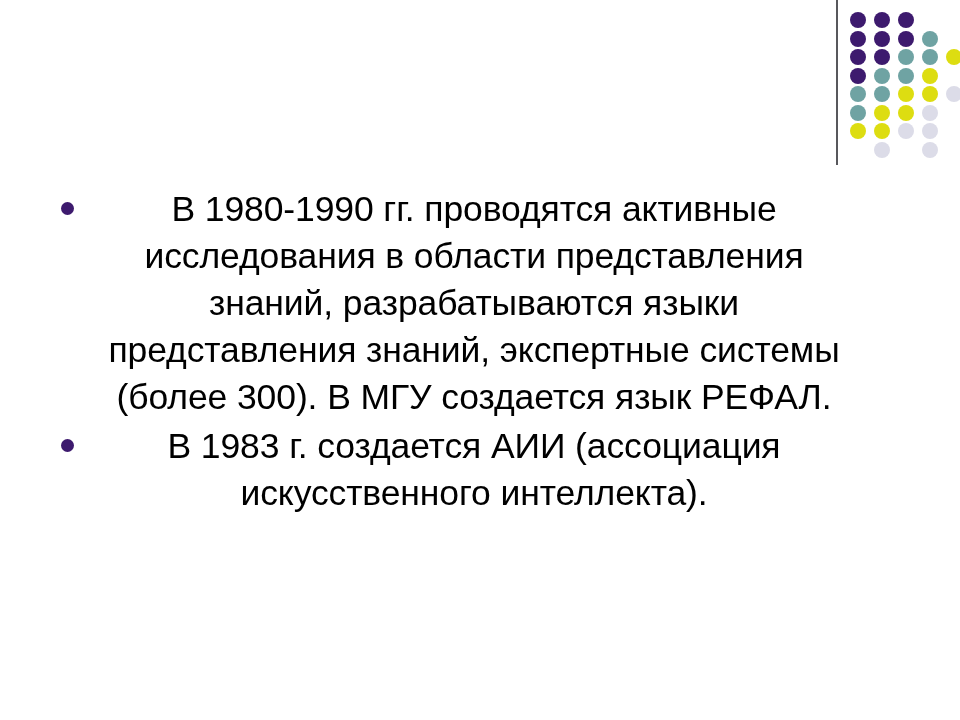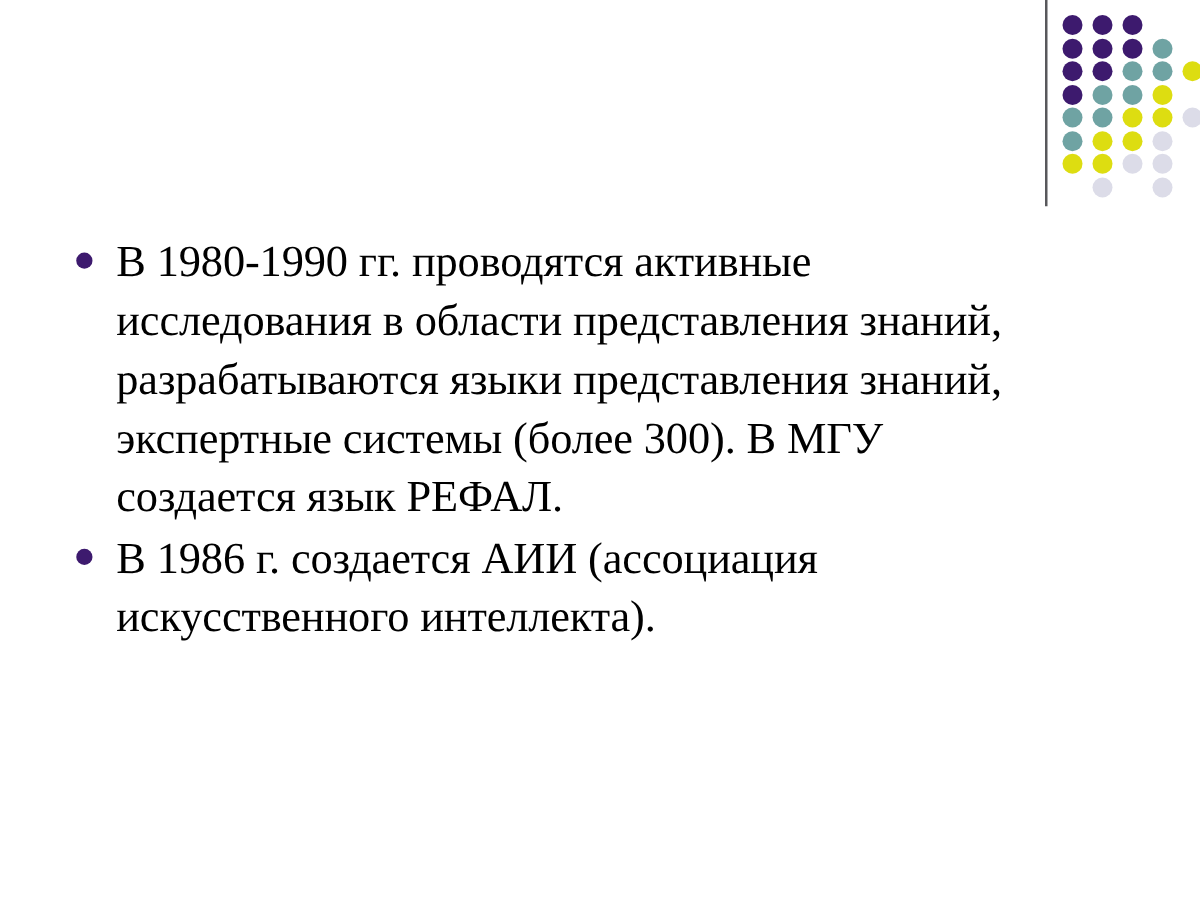--- a/index.html
+++ b/index.html
@@ -82,25 +82,26 @@
   .bullet-marker {
     position: absolute;
     left: 6px;
     top: 16px;
     width: 13px;
     height: 13px;
     border-radius: 50%;
     background: #3d1a6e;
   }
   .bullet-text {
-    font-family: Liberation Serif, serif;
+    font-family: Liberation Sans, sans-serif;
     font-size: 35.5px;
     line-height: 47px;
     color: #000000;
     letter-spacing: -0.1px;
+    text-align: center;
   }
 </style>
 </head>
 <body>
 
 <div id="slide" style="background: rgb(255, 255, 255);">
 
   <div id="ornament">
     <div id="ornament-rule" style="background: rgb(88, 88, 92);"></div>
     <div id="dot-grid">
@@ -117,17 +118,17 @@
 
   <div id="content">
 
     <div class="bullet-item">
       <span class="bullet-marker" style="background: rgb(61, 26, 110);"></span>
       <div class="bullet-text" style="color: rgb(0, 0, 0);">В 1980-1990 гг. проводятся активные исследования в области представления знаний, разрабатываются языки представления знаний, экспертные системы (более 300). В МГУ создается язык РЕФАЛ.</div>
     </div>
 
     <div class="bullet-item">
       <span class="bullet-marker" style="background: rgb(61, 26, 110);"></span>
-      <div class="bullet-text" style="color: rgb(0, 0, 0);">В 1986 г. создается АИИ (ассоциация искусственного интеллекта).</div>
+      <div class="bullet-text" style="color: rgb(0, 0, 0);">В 1983 г. создается АИИ (ассоциация искусственного интеллекта).</div>
     </div>
 
   </div>
 </div>
 
 </body></html>

